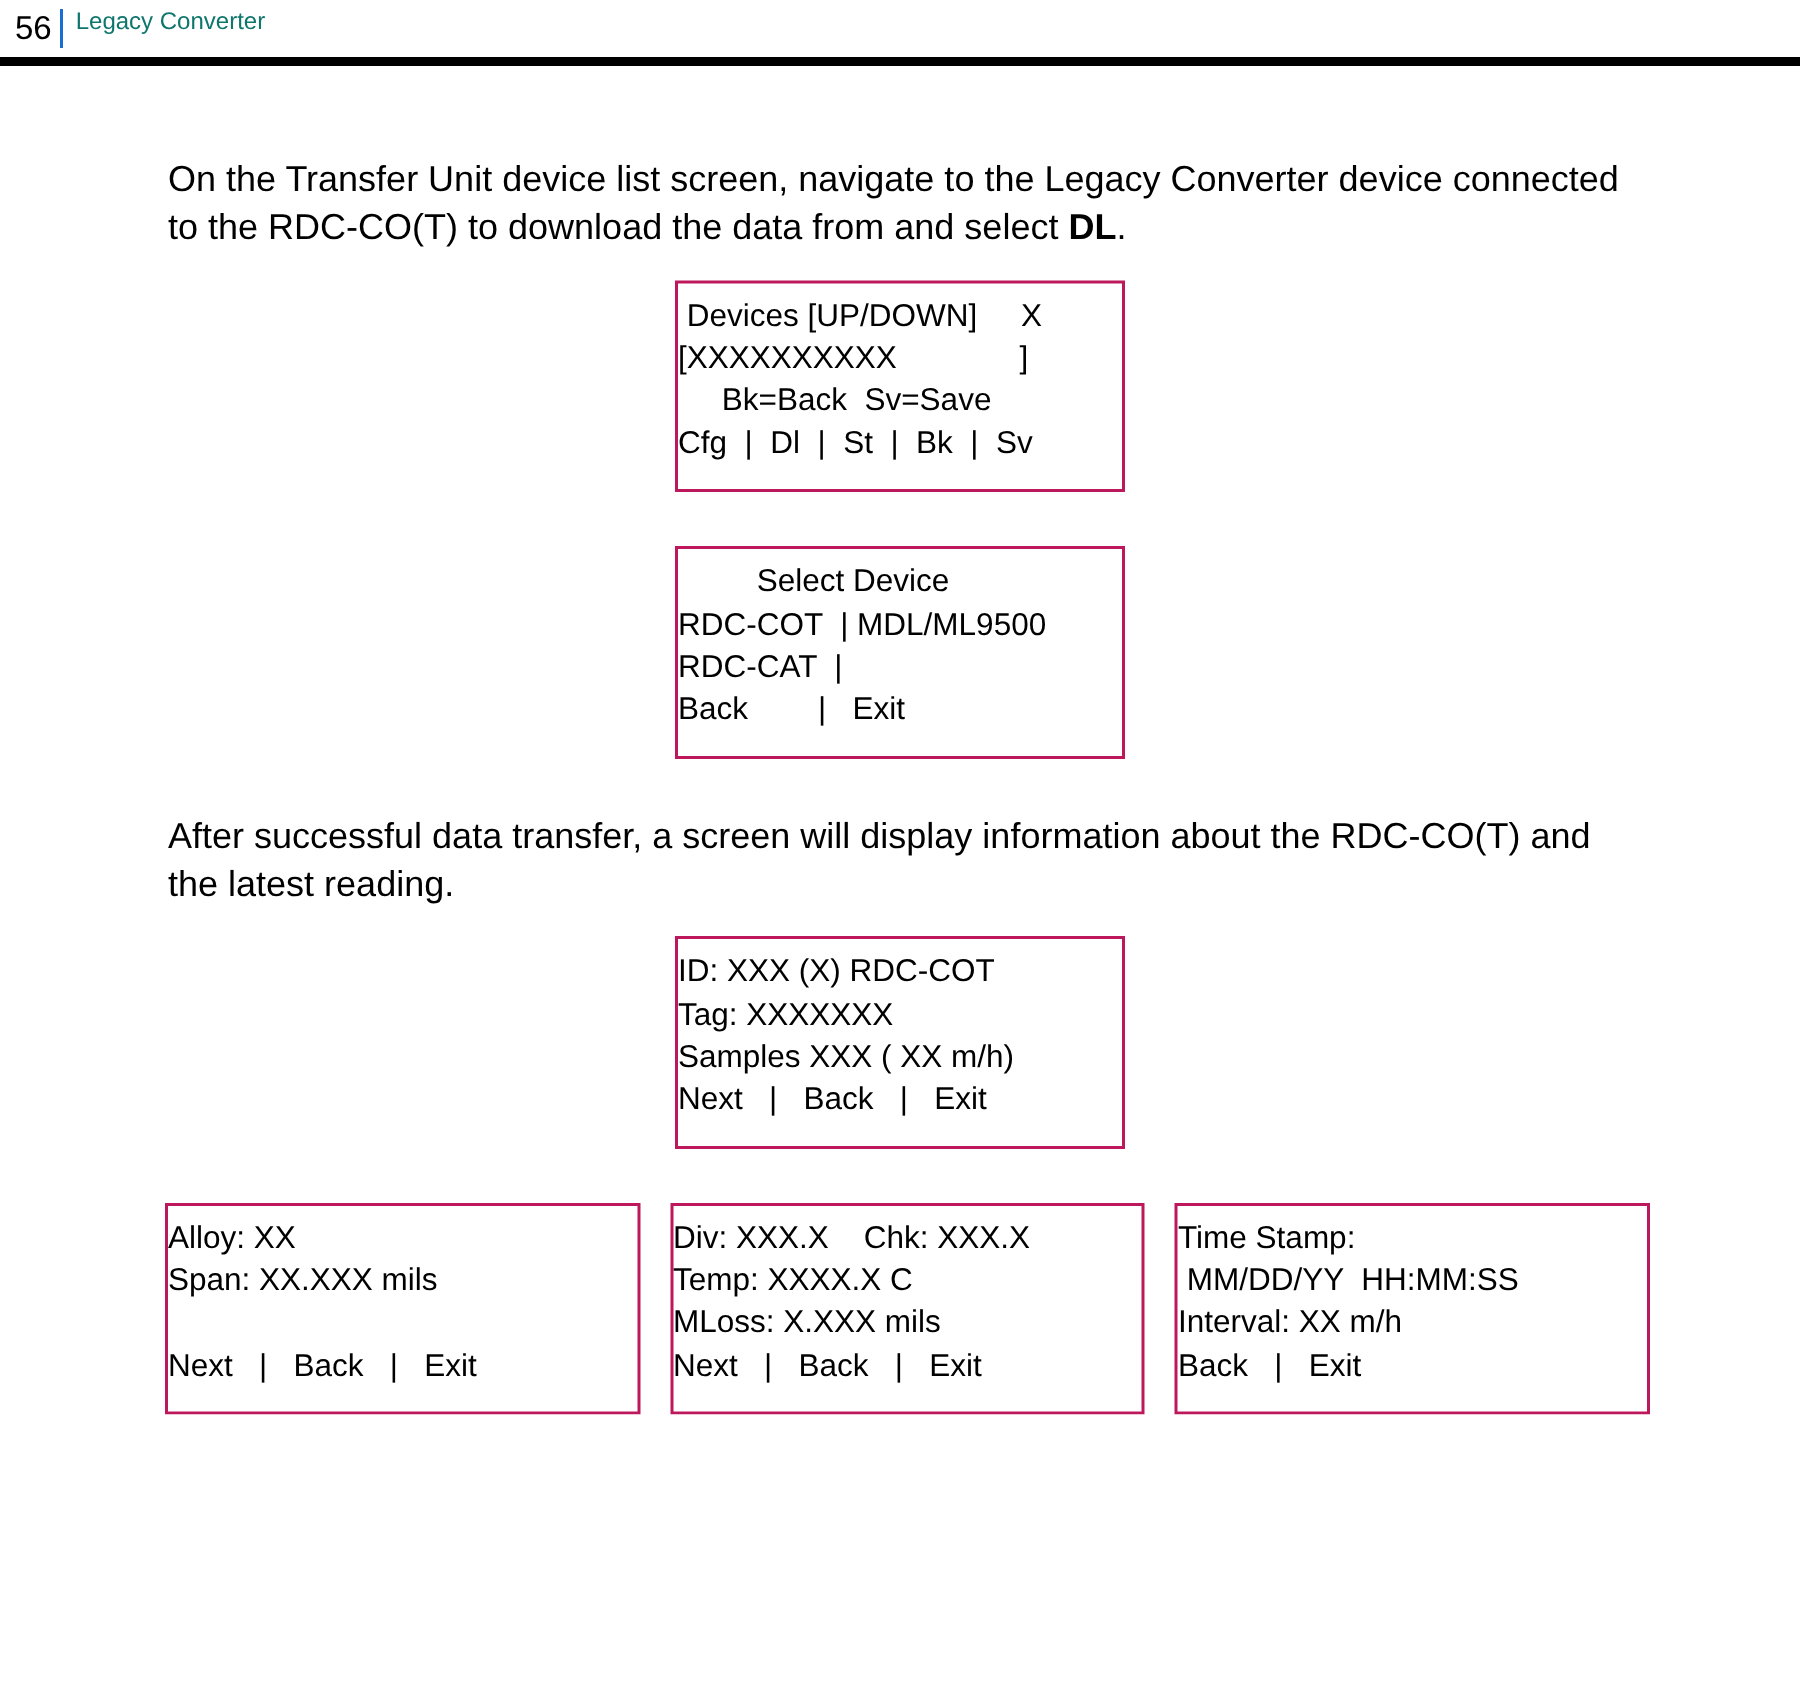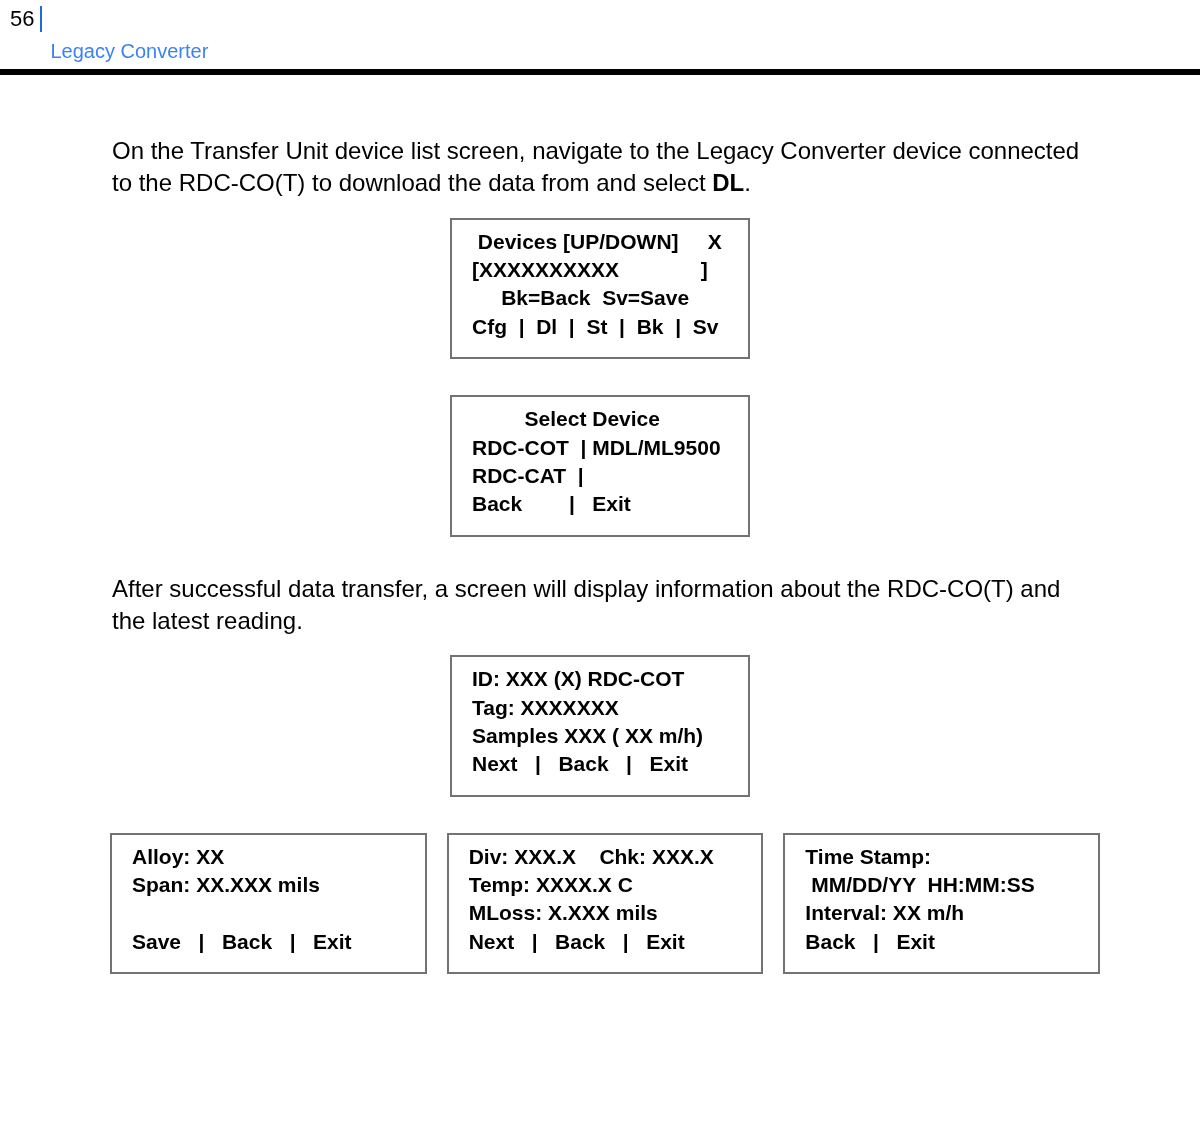--- a/index.html
+++ b/index.html
@@ -20,23 +20,22 @@
     font-size: 22px;
     margin-right: 6px;
   }
   .vrule {
     width: 2px;
     height: 26px;
     background: #1a6dd6;
     margin-right: 8px;
   }
   .header-title {
-    color: #3b82f6;
-    font-size: 20px;
-    margin-top: 34px;
+    color: #0f766e;
+    font-size: 16px;
   }
   .thick-hr {
     height: 6px;
     background: #000;
     margin: 2px 0 0 0;
   }
   .content {
     padding: 60px 100px 0 100px;
   }
   .section-title {
@@ -48,24 +47,24 @@
     font-size: 24px;
     line-height: 1.35;
     margin: 0 0 18px 12px;
   }
   .screen-wrap {
     display: flex;
     justify-content: center;
     margin: 10px 0 36px 0;
   }
   .screen {
-    border: 2px solid #737373;
-    padding: 8px 12px 16px 20px;
+    border: 2px solid #be185d;
+    padding: 8px 12px 16px 0;
     font-size: 21px;
-    font-weight: bold;
+    font-weight: normal;
     line-height: 1.35;
     white-space: pre;
     font-family: Arial, Helvetica, sans-serif;
     min-width: 300px;
   }
   .screens-row {
     display: flex;
     justify-content: space-between;
     gap: 20px;
     margin: 18px 0 0 10px;
@@ -116,21 +115,21 @@
 Tag: XXXXXXX
 Samples XXX ( XX m/h)
 Next   |   Back   |   Exit</div>
   </div>
 
 
   <div class="screens-row">
     <div class="screen">Alloy: XX
 Span: XX.XXX mils
 
-Save   |   Back   |   Exit</div>
+Next   |   Back   |   Exit</div>
     <div class="screen">Div: XXX.X    Chk: XXX.X
 Temp: XXXX.X C
 MLoss: X.XXX mils
 Next   |   Back   |   Exit</div>
     <div class="screen">Time Stamp:
  MM/DD/YY  HH:MM:SS
 Interval: XX m/h
 Back   |   Exit</div>
   </div>
 

